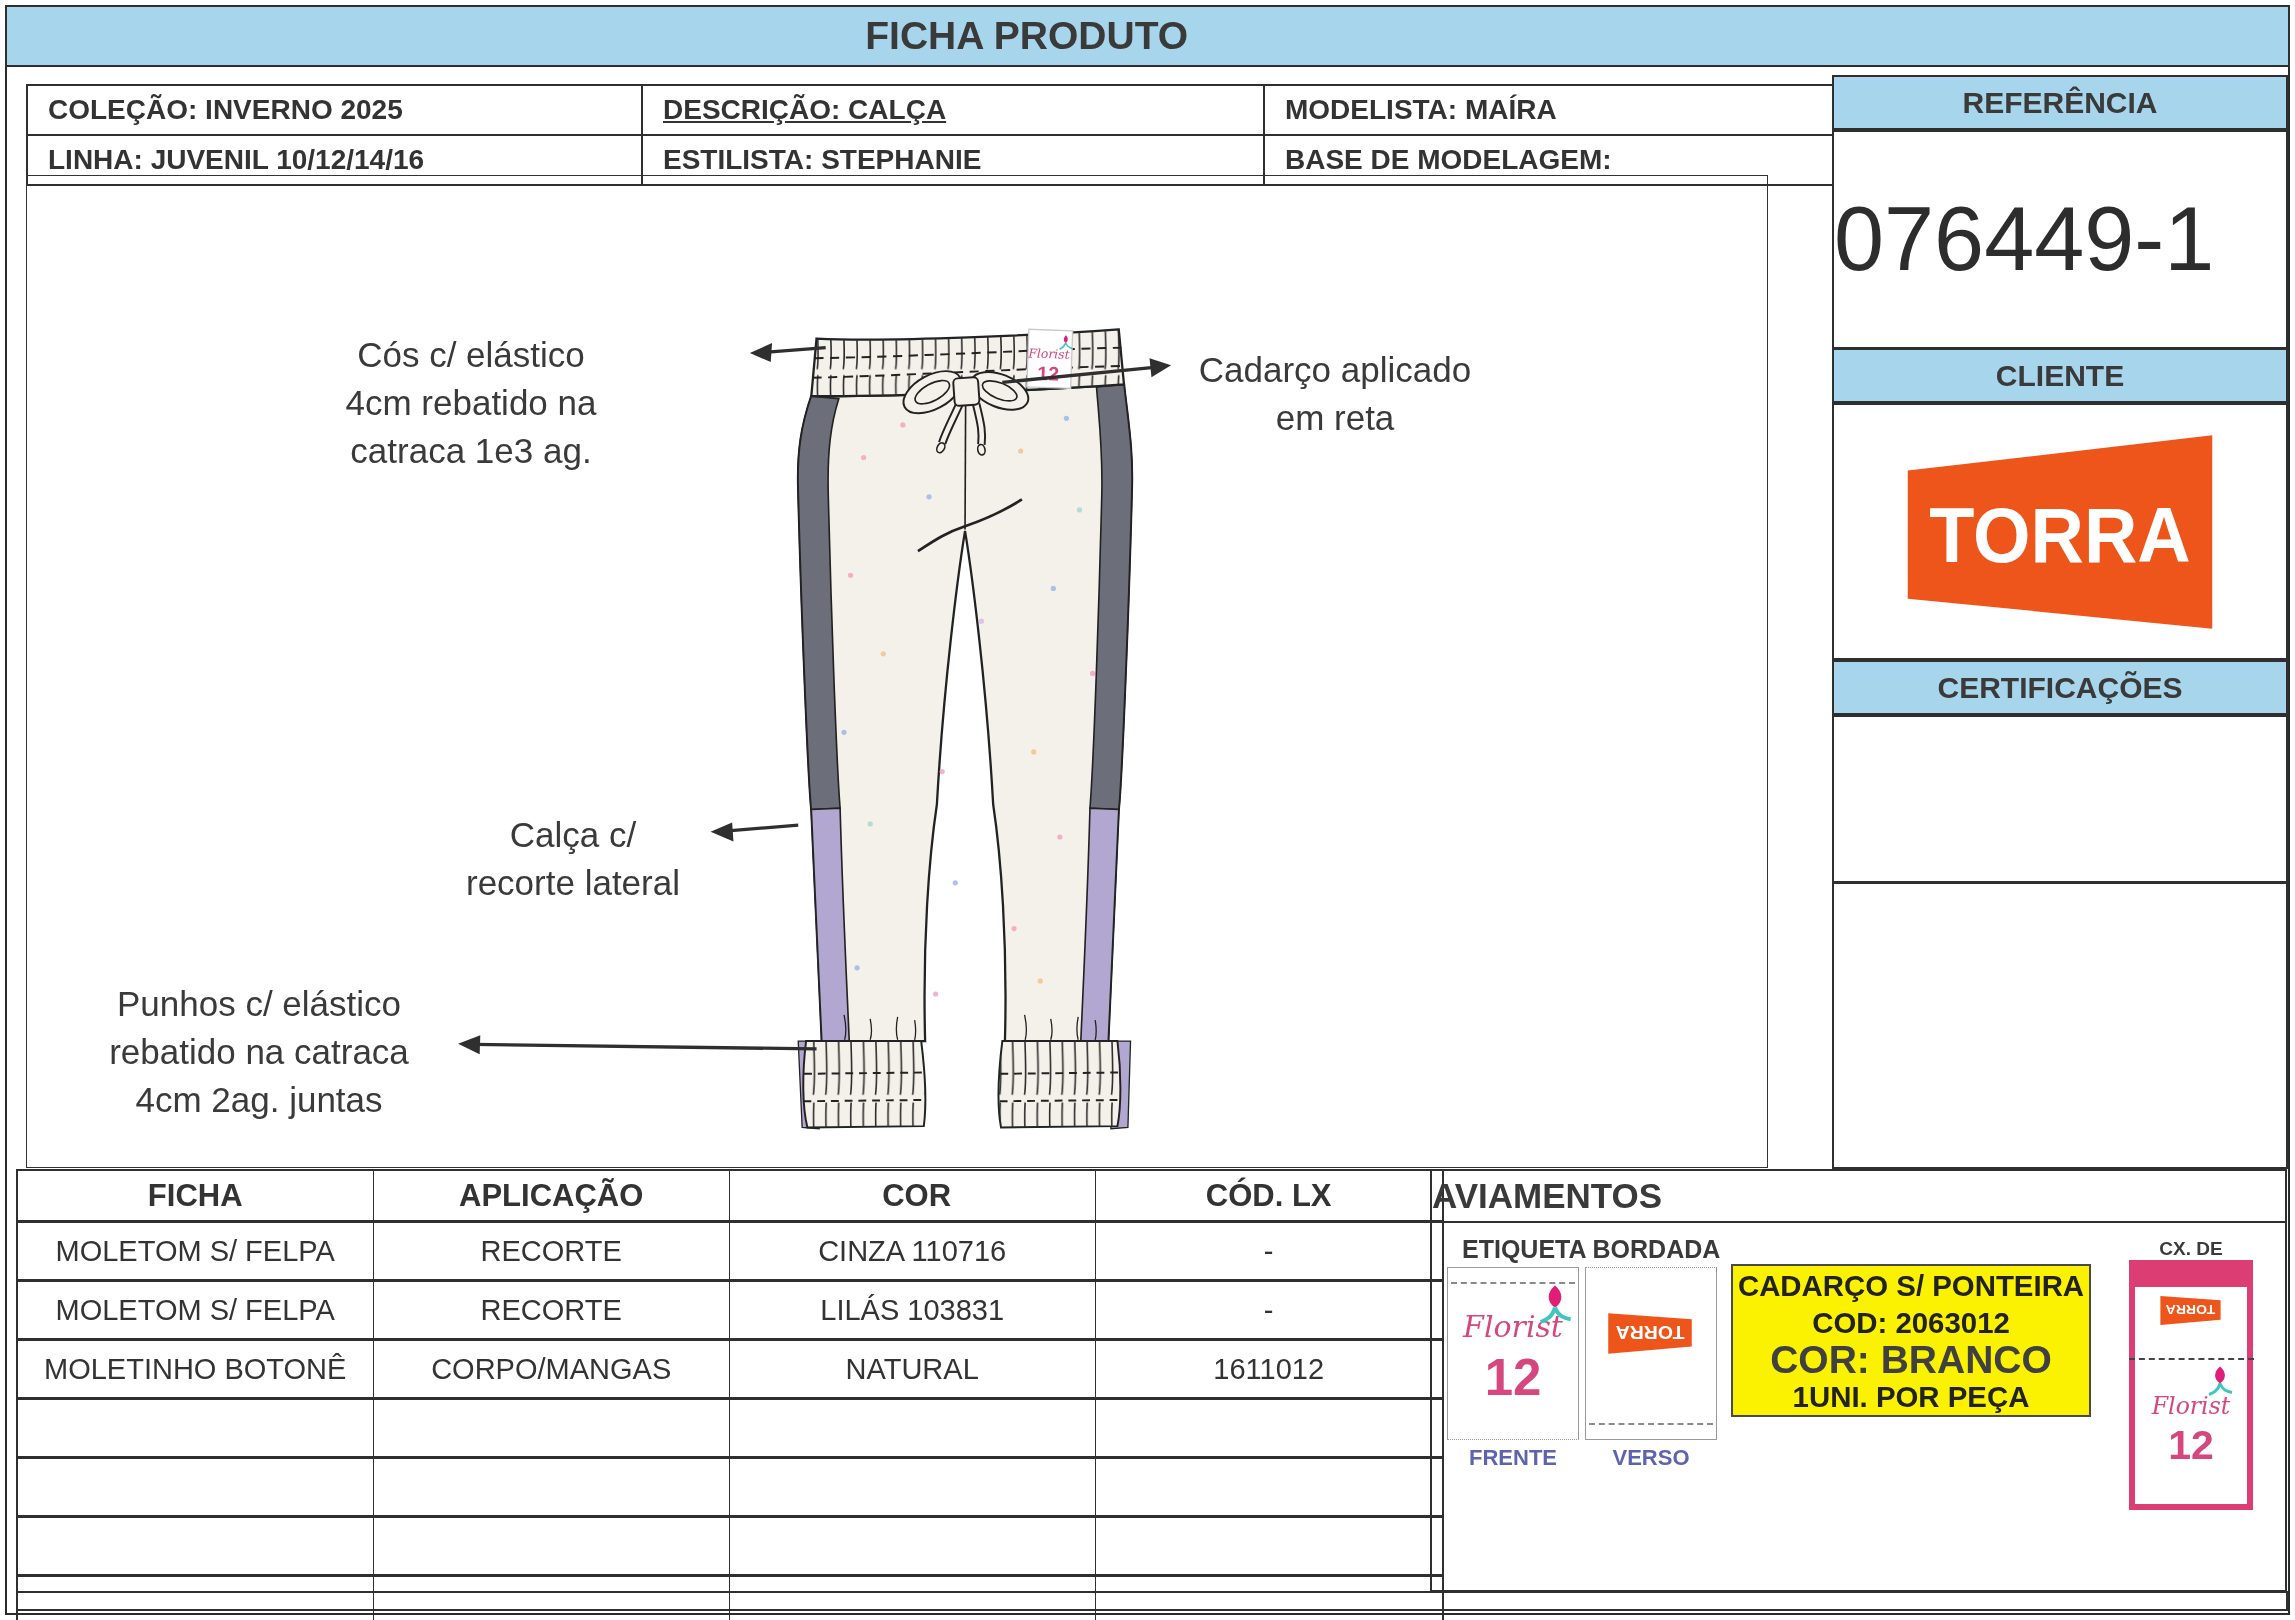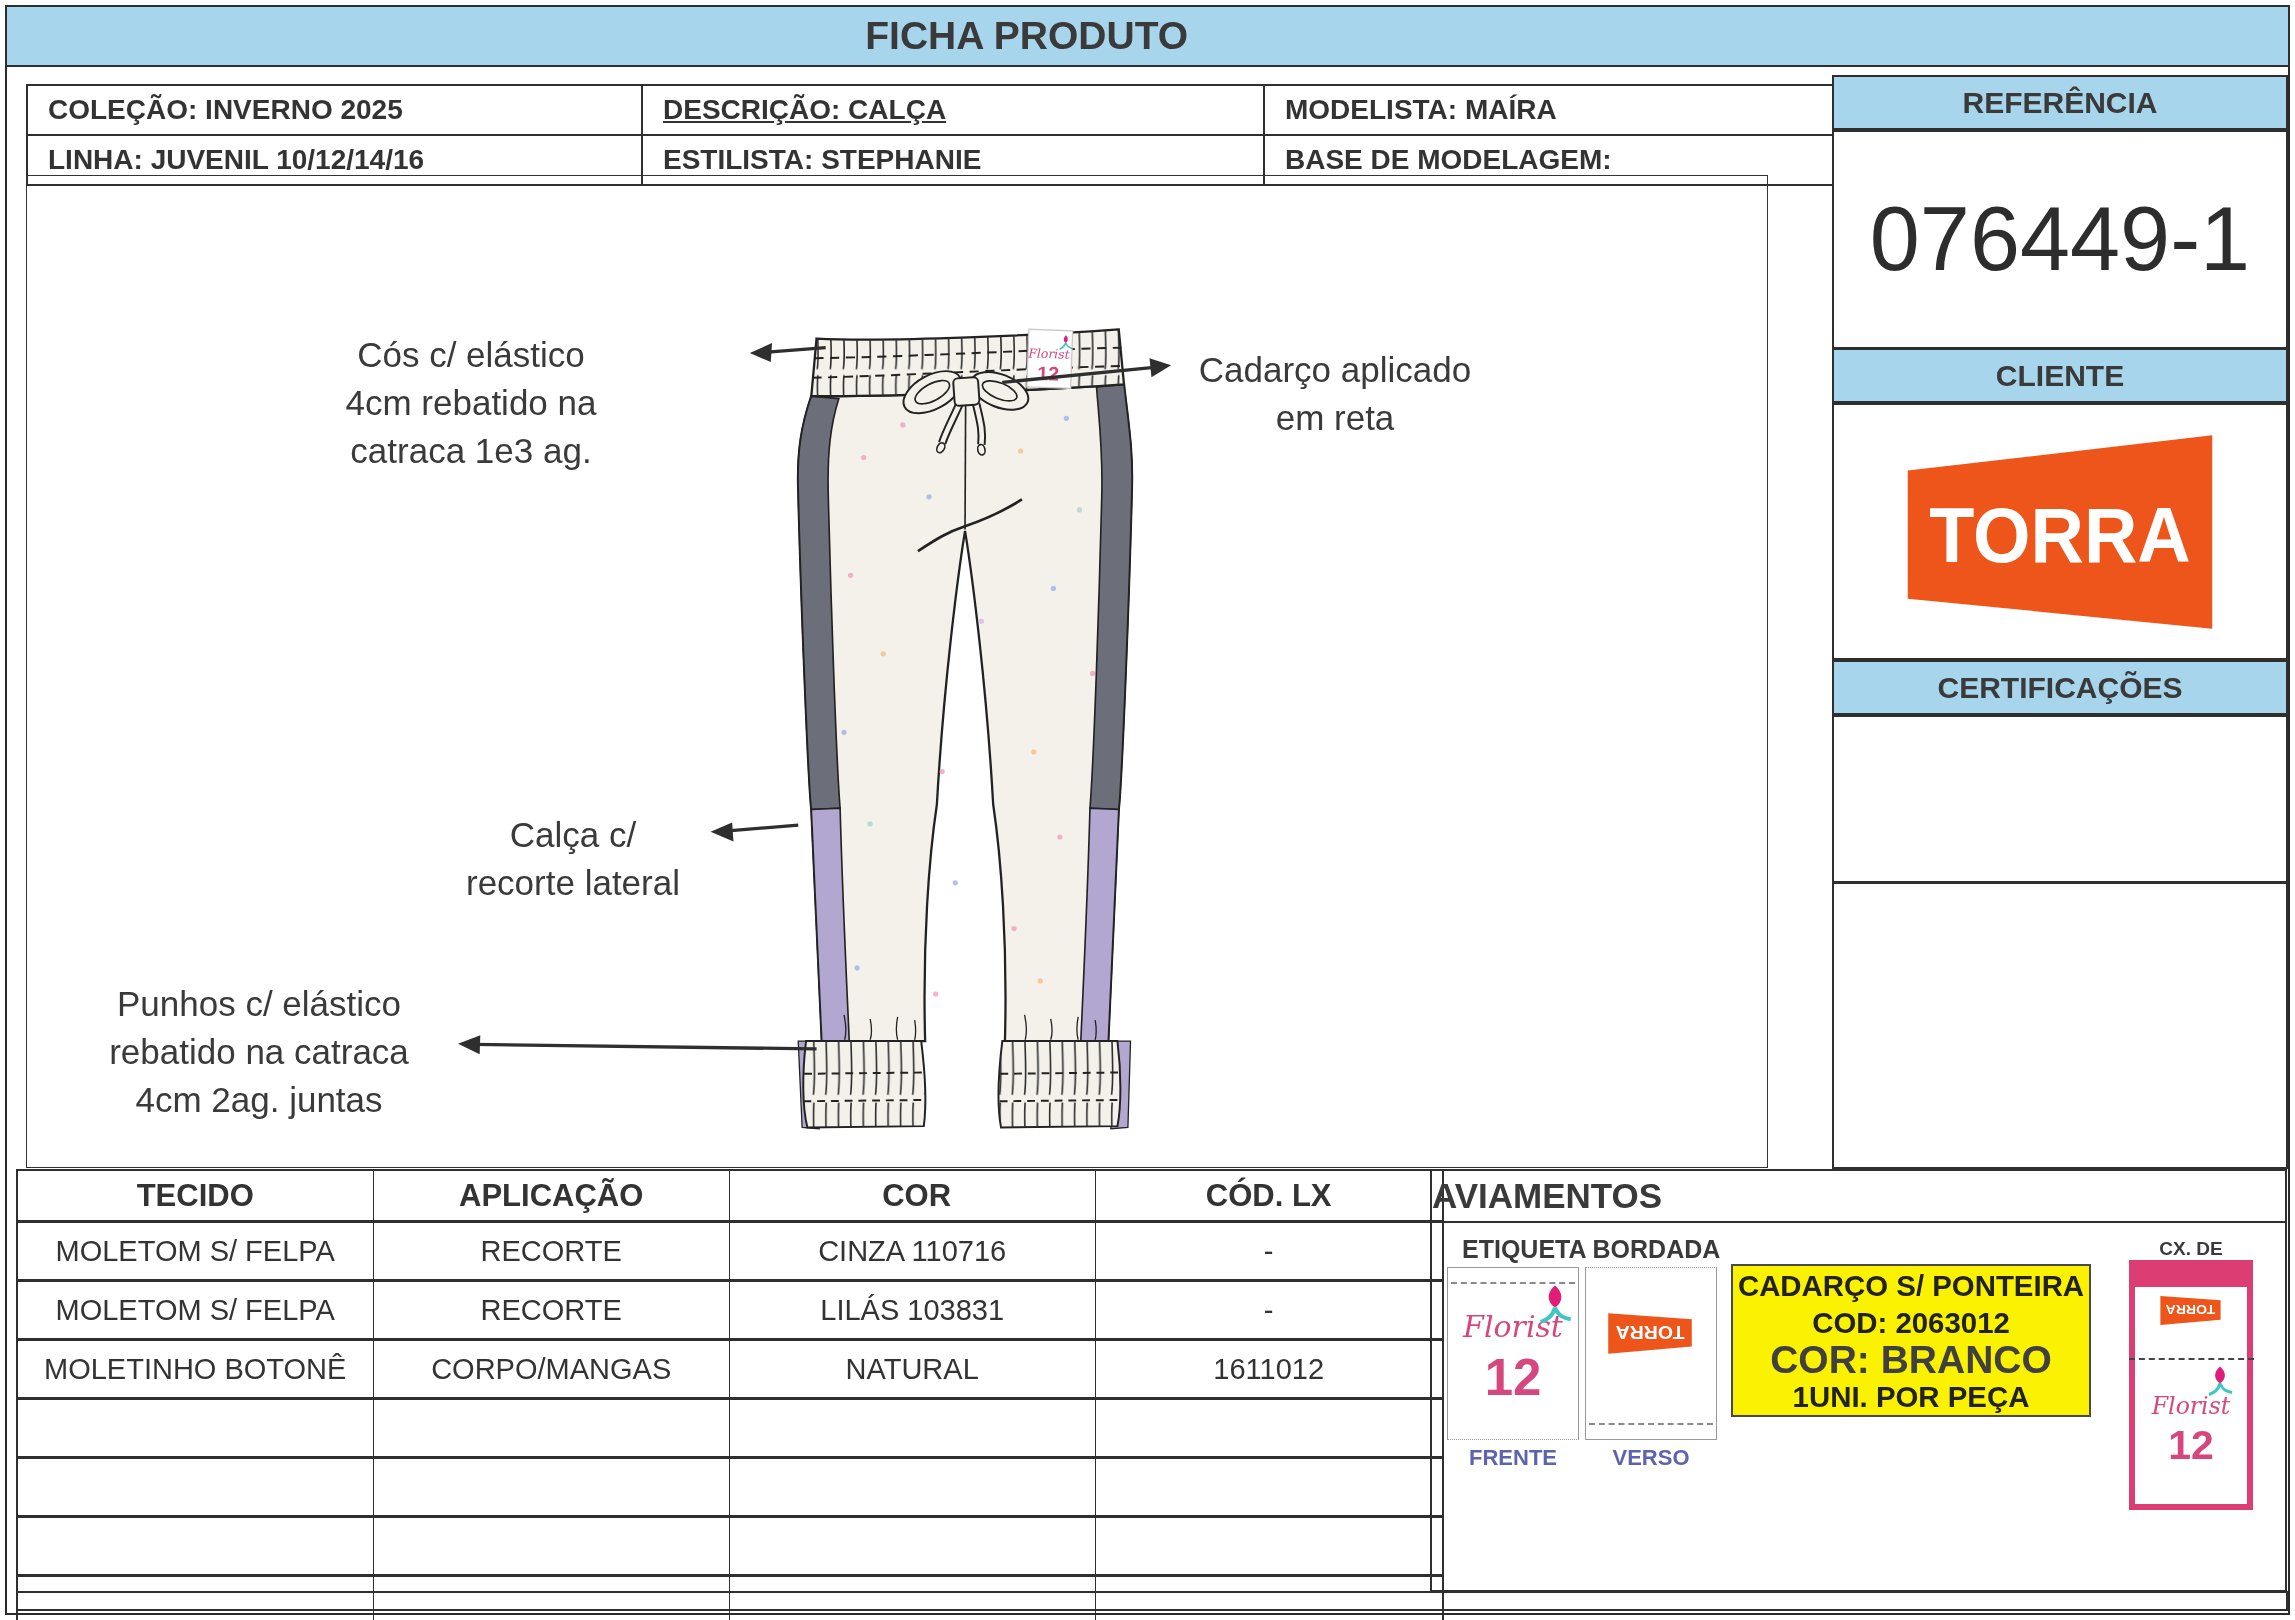--- a/index.html
+++ b/index.html
@@ -194,21 +194,21 @@
   </div>
   <div class="abs anno" style="left:56px;top:980px;width:406px;">
     <div>Punhos c/ elástico</div>
     <div>rebatido na catraca</div>
     <div>4cm  2ag. juntas</div>
   </div>
 
   <div class="abs bluebar" style="left:1832px;top:75px;width:456px;height:55px;">
     <span class="hdrtxt" style="font-size:30px;">REFERÊNCIA</span>
   </div>
-  <div class="abs whitebox" style="left:1832px;top:130px;width:456px;height:219px;display:flex;align-items:center;justify-content:center;">
+  <div class="abs whitebox" style="left:1832px;top:130px;width:456px;height:219px;display:flex;align-items:center;justify-content:flex-start;">
     <span style="font-size:90px;color:#2d2d2d;">076449-1</span>
   </div>
   <div class="abs bluebar" style="left:1832px;top:348px;width:456px;height:55px;">
     <span class="hdrtxt" style="font-size:30px;">CLIENTE</span>
   </div>
   <div class="abs whitebox" style="left:1832px;top:403px;width:456px;height:257px;display:flex;align-items:center;justify-content:center;">
     <svg width="308" height="196" viewBox="0 0 470 300">
       <polygon points="2,56 468,2 468,298 2,252" fill="#EE551B"></polygon>
       <text x="235" y="196" text-anchor="middle" font-family="Liberation Sans,sans-serif" font-weight="bold" font-size="118" fill="#fff" textLength="400" lengthAdjust="spacingAndGlyphs">TORRA</text>
     </svg>
@@ -216,21 +216,21 @@
   <div class="abs bluebar" style="left:1832px;top:660px;width:456px;height:55px;">
     <span class="hdrtxt" style="font-size:30px;">CERTIFICAÇÕES</span>
   </div>
   <div class="abs whitebox" style="left:1832px;top:715px;width:456px;height:168px;"></div>
   <div class="abs whitebox" style="left:1832px;top:882px;width:456px;height:287px;"></div>
 
   <div class="abs" style="left:15.7px;top:1169px;">
     <table class="mtable">
       <tbody>
           <tr>
-        <th style="width:353px;">TECIDO</th>
+        <th style="width:353px;">FICHA</th>
         <th style="width:353px;text-align:center;">APLICAÇÃO</th>
         <th style="width:354px;padding-left:10px;">COR</th>
         <th style="width:344px;">CÓD. LX</th>
       </tr>
       <tr>
         <td>MOLETOM S/ FELPA</td>
         <td>RECORTE</td>
         <td>CINZA 110716</td>
         <td>-</td>
       </tr>

